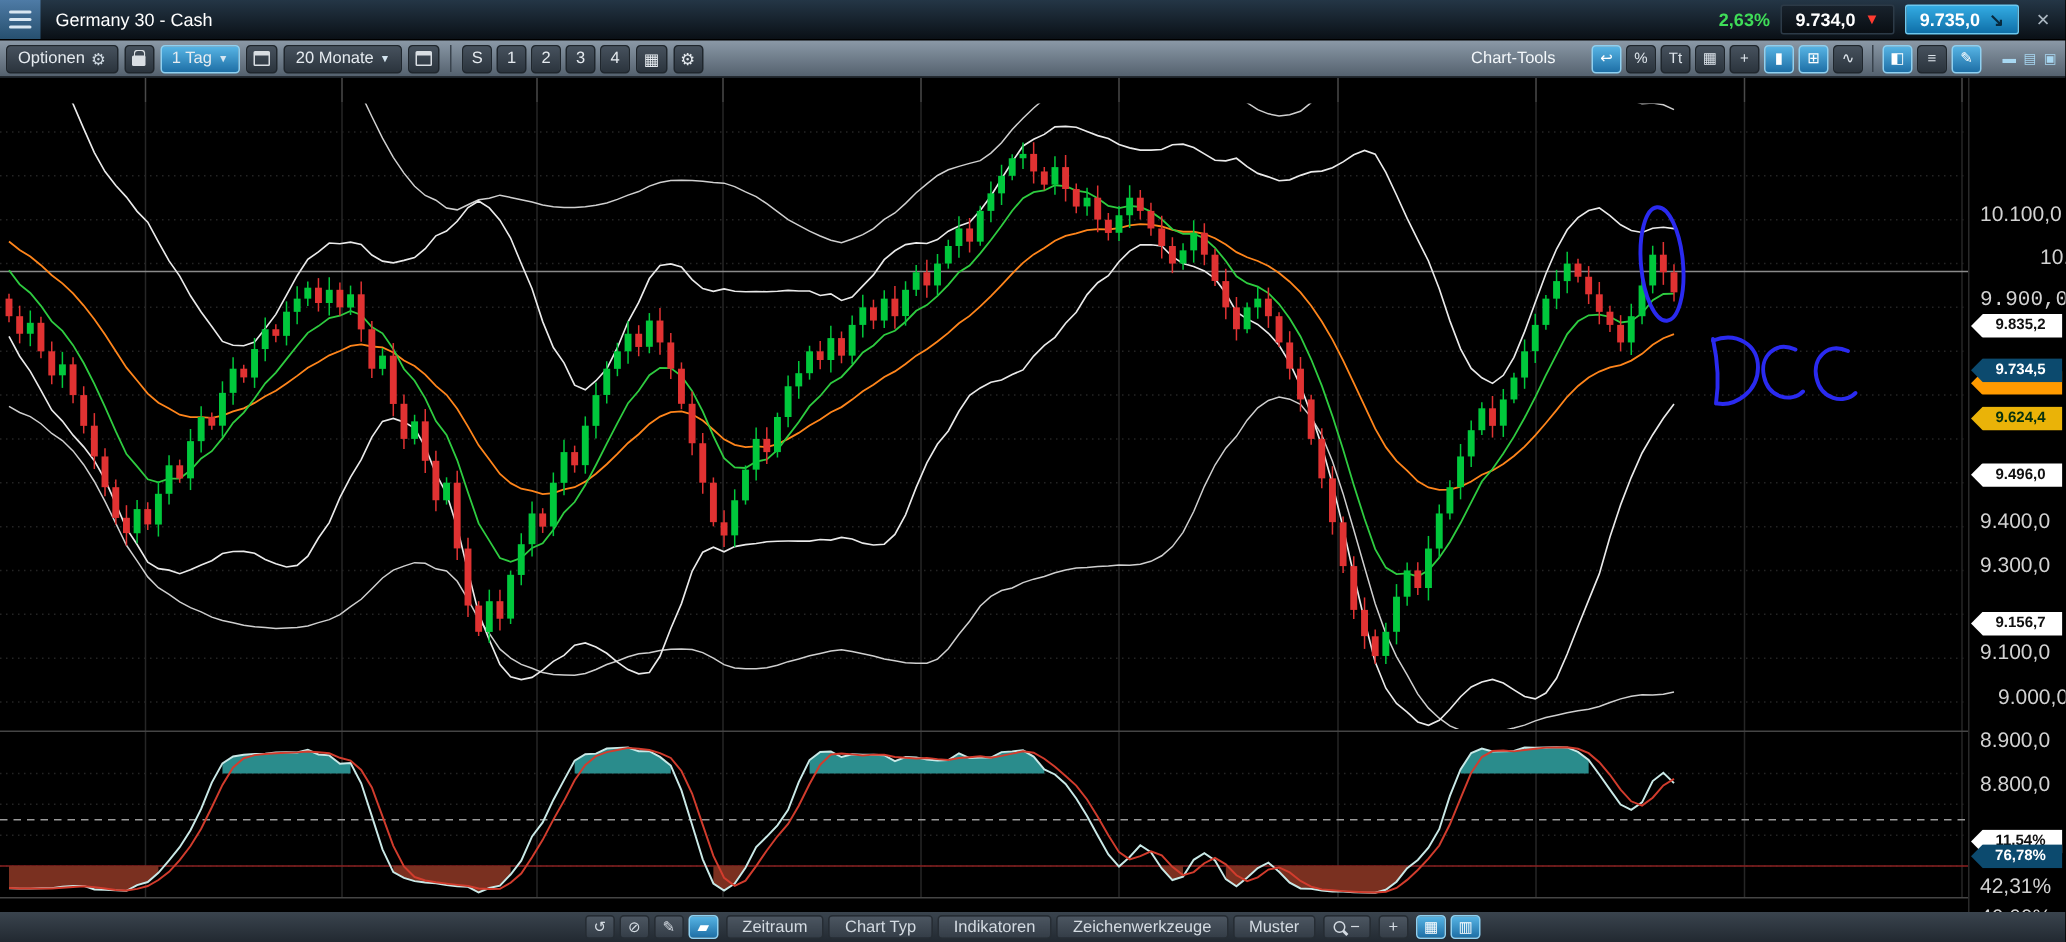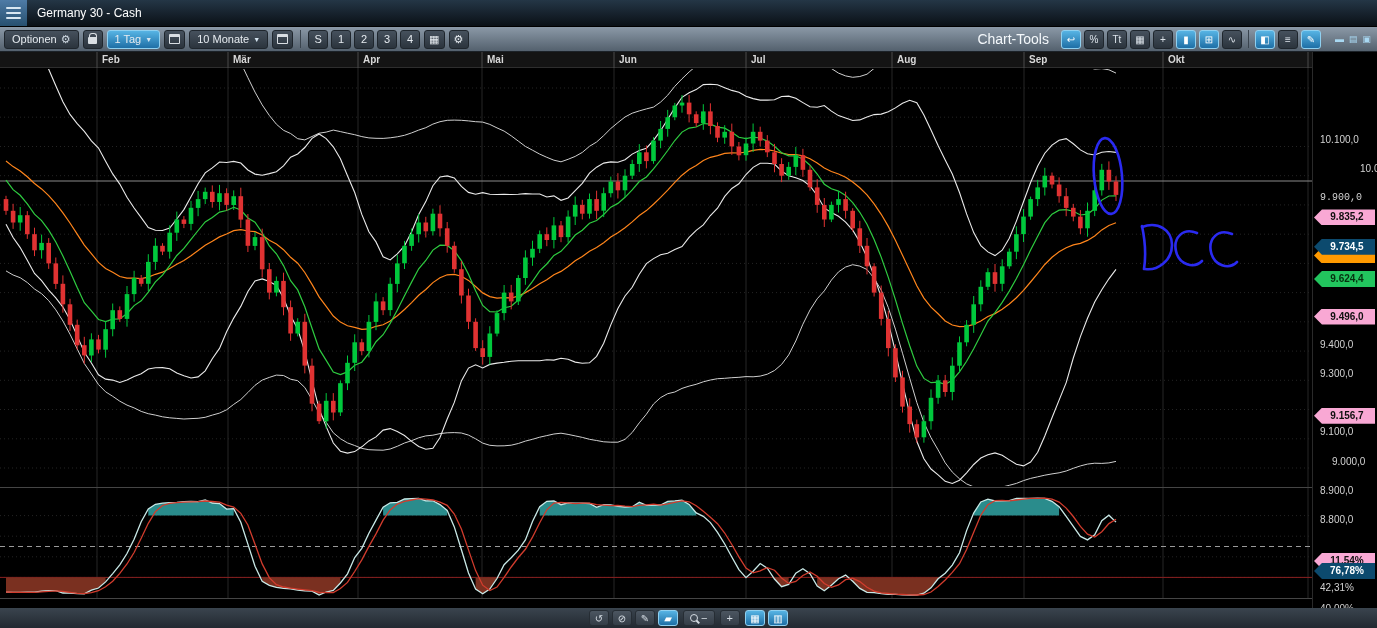--- a/index.html
+++ b/index.html
@@ -19,78 +19,90 @@
 .close-btn{color:#aab6c0;font-size:15px;width:18px;text-align:center;cursor:pointer}
 
 .toolbar{position:absolute;left:0;top:27px;width:1377px;height:25px;background:linear-gradient(#8ب);display:flex}
 .toolbar{background:linear-gradient(#8b99a7,#54616e);display:flex;align-items:center;gap:4px;padding:0 4px;border-bottom:1px solid #1c2228}
 .group{display:flex;align-items:center;gap:3px}
 .tbtn{height:19px;display:inline-flex;align-items:center;gap:4px;padding:0 7px;background:linear-gradient(#46515d,#2b343d);border:1px solid #1f262d;border-radius:3px;color:#e6ebf0;font-size:11px;cursor:pointer;white-space:nowrap}
 .tbtn.sq{min-width:20px;justify-content:center;padding:0 4px}
 .tbtn.blue{background:linear-gradient(#57b4e4,#1e6fa6);border-color:#8fd0f0}
 .arrow{font-size:7px;color:#d5e5f1}
 .sep{width:1px;height:18px;background:#39434d;margin:0 3px}
-.tools-label{color:#f4f8fb;font-size:14px;margin-left:auto;margin-right:8px}
+.tools-label{color:#f4f8fb;font-size:11px;margin-left:auto;margin-right:20px}
 .tool{width:20px;height:19px;display:inline-flex;align-items:center;justify-content:center;background:linear-gradient(#46515d,#2b343d);border:1px solid #1f262d;border-radius:3px;color:#dde4eb;font-size:10px;cursor:pointer}
 .tool.active{background:linear-gradient(#57b4e4,#1e6fa6);border-color:#8fd0f0;color:#fff}
 .wctrl{color:#a8d8f2;font-size:9px;cursor:pointer;margin-left:2px}
 .gear{font-size:11px;color:#cfd9e2}
 .lock{position:relative;width:9px;height:7px;background:#d9dee3;border-radius:1px;margin-top:3px;display:inline-block}
 .lock::before{content:"";position:absolute;left:1px;top:-4px;width:6px;height:5px;border:1.5px solid #d9dee3;border-bottom:none;border-radius:3px 3px 0 0}
 .cal{width:11px;height:10px;border:1px solid #d9dee3;border-top-width:3px;border-radius:1px;display:inline-block}
 
 .chart{position:absolute;left:0;top:52px;width:1377px;height:556px;background:#000;cursor:crosshair}
 .monthstrip{position:absolute;left:0;top:0;width:1377px;height:16px;background:#141414;border-bottom:1px solid #2e2e2e}
 .month{position:absolute;top:2px;color:#d8d8d8;font-size:10px;font-weight:bold}
 #chart-svg{position:absolute;left:0;top:0}
 .yaxis{position:absolute;left:1312px;top:0;width:65px;height:556px;background:#000;border-left:1px solid #2a2a2a}
-.tick{position:absolute;left:7px;color:#d2d2d2;font-size:10px;white-space:nowrap}
+.tick{position:absolute;left:7px;color:#d2d2d2;font-size:14px;white-space:nowrap}
 .badge{position:absolute;left:1px;width:61px;height:16px;line-height:16px;font-size:10px;font-weight:bold;text-align:center;clip-path:polygon(0 50%,13% 0,100% 0,100% 100%,13% 100%);padding-left:5px}
-.b-white{background:#f9a8d4;color:#101010;z-index:2}
+.b-white{background:#ffffff;color:#101010;z-index:2}
 .b-red{background:#0c4a6e;color:#fff;z-index:3}
-.b-green{background:#22c55e;color:#06310f;z-index:2}
+.b-green{background:#eab308;color:#06310f;z-index:2}
 .b-orange{background:#ff9a00;color:#5a3000;z-index:1}
 
 .bottombar{position:absolute;left:0;top:608px;width:1377px;height:20px;background:linear-gradient(#3a444e,#222931);display:flex;align-items:center;justify-content:center;gap:5px}
 .bbtn{height:16px;line-height:15px;padding:0 10px;background:linear-gradient(#4c5661,#343d47);border:1px solid #262d34;border-radius:3px;color:#d4dbe2;font-size:11px;cursor:pointer;white-space:nowrap}
 .btool{width:20px;height:16px;display:inline-flex;align-items:center;justify-content:center;background:linear-gradient(#4c5661,#343d47);border:1px solid #262d34;border-radius:3px;color:#d4dbe2;font-size:10px;cursor:pointer}
 .btool.active{background:linear-gradient(#57b4e4,#1e6fa6);border-color:#8fd0f0;color:#fff}
 .mag{position:relative;width:8px;height:8px;border:1.5px solid #d4dbe2;border-radius:50%;display:inline-block}
 .mag::after{content:"";position:absolute;width:4px;height:1.5px;background:#d4dbe2;right:-3px;bottom:-1px;transform:rotate(45deg)}
 .zoombtn{display:inline-flex;align-items:center;gap:3px;height:16px;padding:0 6px;background:linear-gradient(#4c5661,#343d47);border:1px solid #262d34;border-radius:3px;color:#d4dbe2;font-size:11px;cursor:pointer}
 </style>
 </head>
 <body>
 
 <header class="titlebar">
   <div class="hamburger">
       <i></i>
       <i></i>
       <i></i>
     </div>
   <div class="title">Germany 30 - Cash</div>
+  <div class="tb-right">
+    <span class="chg">2,63%</span>
+    <span class="pbadge bid">
+      <span>9.734,0</span>
+      <span class="arr">▼</span>
+    </span>
+    <span class="pbadge ask">
+      <span>9.735,0</span>
+      <span class="arr">↘</span>
+    </span>
+    <span class="close-btn">×</span>
+  </div>
 </header>
 
 <div class="toolbar">
   <span class="tbtn">
     <span>Optionen</span>
     <span class="gear">⚙</span>
   </span>
   <span class="tbtn sq">
       <span class="lock"></span>
     </span>
   <span class="tbtn blue">
     <span>1 Tag</span>
     <span class="arrow">▼</span>
   </span>
   <span class="tbtn sq">
       <span class="cal"></span>
     </span>
   <span class="tbtn">
-    <span>10 Monate</span>
+    <span>20 Monate</span>
     <span class="arrow">▼</span>
   </span>
   <span class="tbtn sq">
       <span class="cal"></span>
     </span>
   <span class="sep"></span>
   <span id="tf-group" class="group">
       <span class="tbtn sq">S</span>
       <span class="tbtn sq">1</span>
       <span class="tbtn sq">2</span>
@@ -115,32 +127,20 @@
       <span class="tool active">✎</span>
     </span>
   <span id="wctrls" class="group" style="margin-left:8px;margin-right:2px">
       <span class="wctrl">▬</span>
       <span class="wctrl">▤</span>
       <span class="wctrl">▣</span>
     </span>
 </div>
 
 <div class="chart">
-  <div class="monthstrip" id="monthstrip">
-      <div class="month" style="left: 102px;">Feb</div>
-      <div class="month" style="left: 233px;">Mär</div>
-      <div class="month" style="left: 363px;">Apr</div>
-      <div class="month" style="left: 487px;">Mai</div>
-      <div class="month" style="left: 619px;">Jun</div>
-      <div class="month" style="left: 751px;">Jul</div>
-      <div class="month" style="left: 897px;">Aug</div>
-      <div class="month" style="left: 1029px;">Sep</div>
-      <div class="month" style="left: 1168px;">Okt</div>
-      <div class="month" style="left: 1313px;">Nov</div>
-    </div>
   <svg id="chart-svg" width="1312" height="556" viewBox="0 52 1312 556">
       <defs>
         <clipPath id="pc">
           <rect x="0" y="69" width="1312" height="417"></rect>
         </clipPath>
         <clipPath id="oc">
           <rect x="0" y="490" width="1312" height="110"></rect>
         </clipPath>
       </defs>
       <line x1="0" y1="468.0" x2="1312" y2="468.0" stroke="#242424" stroke-dasharray="1,3"></line>
@@ -552,20 +552,27 @@
     </div>
 </div>
 
 <div class="bottombar">
   <span id="bb-left" class="group">
       <span class="btool">↺</span>
       <span class="btool">⊘</span>
       <span class="btool">✎</span>
       <span class="btool active">▰</span>
     </span>
+  <span id="bb-menu" class="group">
+      <span class="bbtn">Zeitraum</span>
+      <span class="bbtn">Chart Typ</span>
+      <span class="bbtn">Indikatoren</span>
+      <span class="bbtn">Zeichenwerkzeuge</span>
+      <span class="bbtn">Muster</span>
+    </span>
   <span class="zoombtn">
     <span class="mag"></span>
     <span>−</span>
   </span>
   <span class="zoombtn">
     <span>+</span>
   </span>
   <span id="bb-right" class="group">
       <span class="btool active">▦</span>
       <span class="btool active">▥</span>

